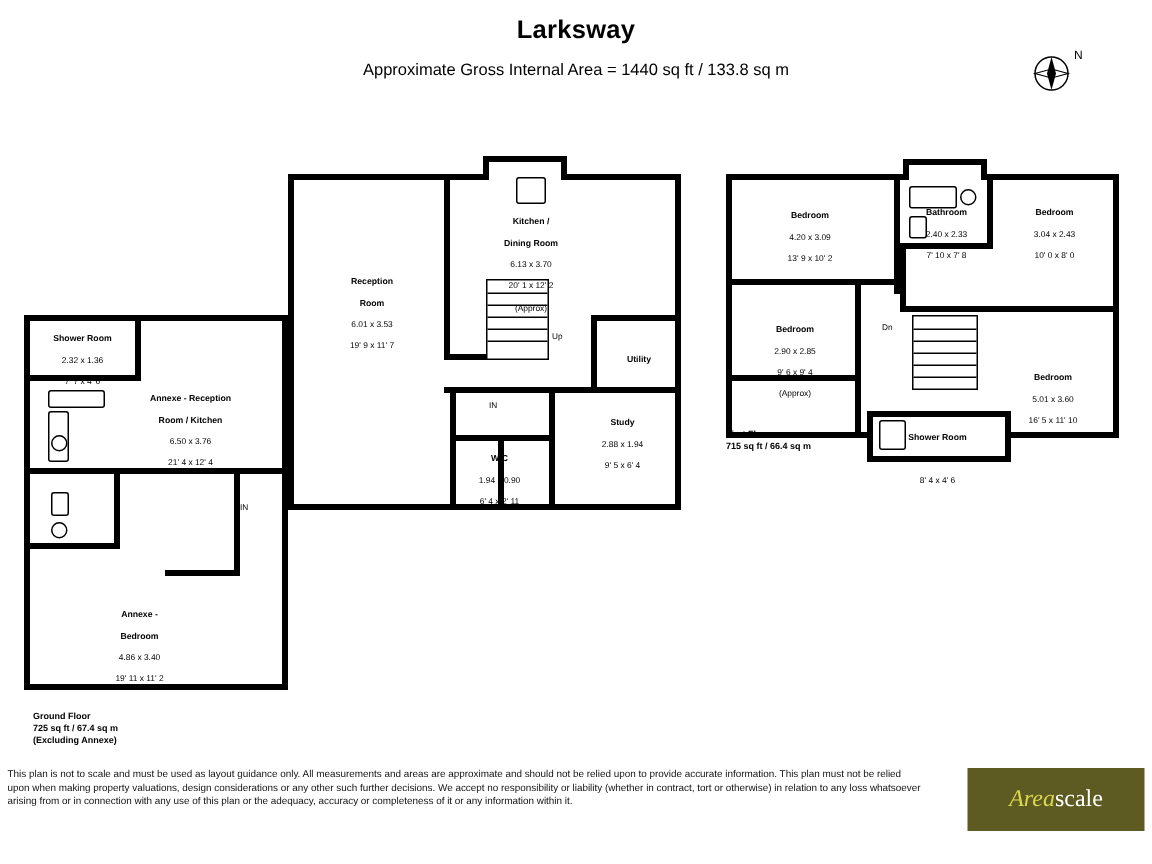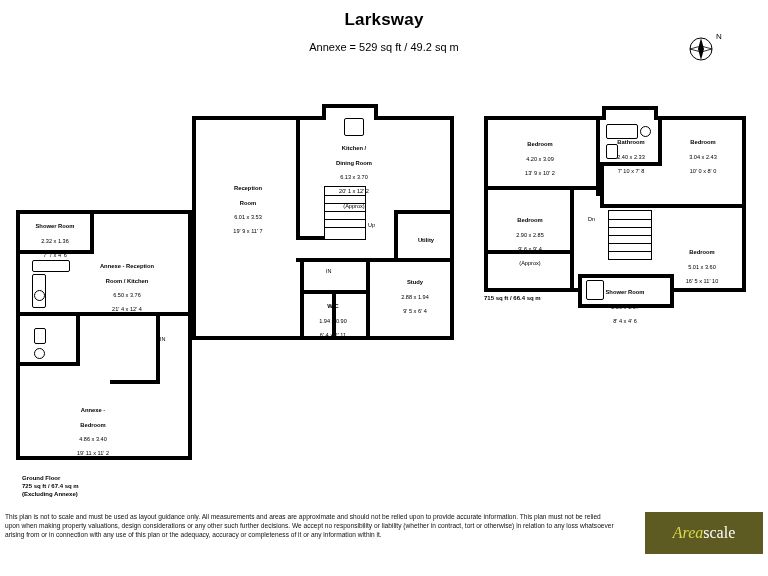--- a/index.html
+++ b/index.html
@@ -48,21 +48,21 @@
     font-family:"Liberation Serif", serif;font-size:16px;
   }
   .logo .i{color:#d9d84f;font-style:italic;}
 </style>
 </head>
 <body>
 
 <div class="title">Larksway</div>
 
 <div class="summary">
-  <div>Annexe = 529 sq ft / 49.2 sq m</div>
+  <div>Approximate Gross Internal Area = 1440 sq ft / 133.8 sq m</div>
 </div>
 
 <div class="compass">
   <svg width="34" height="34" viewBox="0 0 34 34">
     <circle cx="17" cy="17" r="11" fill="none" stroke="#000" stroke-width="1"></circle>
     <path d="M17 6 L20 17 L17 28 L14 17 Z" fill="#000"></path>
     <path d="M6 17 L17 14 L28 17 L17 20 Z" fill="none" stroke="#000" stroke-width="0.8"></path>
   </svg>
   <span class="nlabel">N</span>
 </div>

